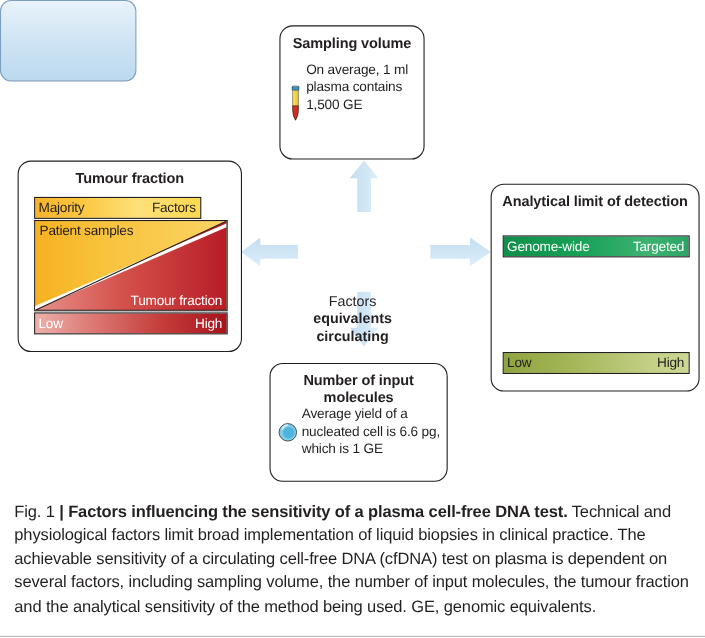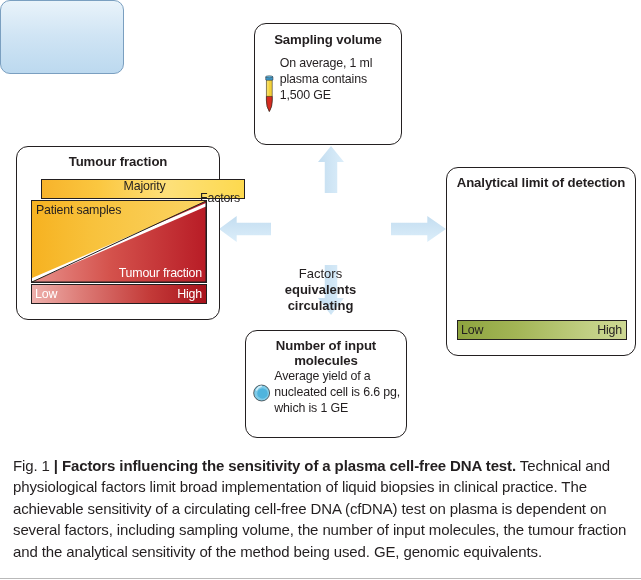--- a/index.html
+++ b/index.html
@@ -36,21 +36,21 @@
     font-weight: bold;
     font-size: 13.2px;
     color: #231f20;
     line-height: 1.12;
     letter-spacing: -0.1px;
   }
 
   
   #card-sampling {
     left: 254px; top: 23px;
-    width: 148px; height: 122px;
+    width: 132px; height: 122px;
   }
   #card-sampling .card-title { margin-top: 9px; }
   #sampling-body {
     position: absolute;
     left: 9px; top: 31px;
     right: 6px; bottom: 4px;
     display: flex;
     align-items: flex-start;
   }
   .body-text {
@@ -145,25 +145,24 @@
   }
   .bar .bar-left, .bar .bar-right {
     font-size: 12.4px;
     letter-spacing: -0.2px;
     line-height: 1;
   }
   .bar .bar-left { margin-left: 3px; }
   .bar .bar-right { margin-left: auto; margin-right: 4px; }
 
   #tumour-bar-top {
-    left: 24px; top: 32px;
-    width: 204px; height: 20px;
+    left: 14px; top: 32px;
+    width: 152px; height: 20px;
     background: linear-gradient(to right, #f7b32b 0%, #fbc740 28%, #fde07a 62%, #fdd94e 100%);
     color: #231f20;
-    flex-direction: column;
   }
 
   #tumour-tri {
     position: absolute;
     left: 14px; top: 53px;
     width: 176px; height: 83px;
     border: 1.2px solid #231f20;
     box-sizing: border-box;
     overflow: hidden;
     background: linear-gradient(to right, #f6b221 0%, #f8c23c 35%, #fbd464 100%);
@@ -334,20 +333,24 @@
 
     <div class="bar" id="tumour-bar-bot">
       <span class="bar-left">Low</span>
       <span class="bar-right">High</span>
     </div>
   </div>
 
   <div class="card" id="card-analytical">
     <div class="card-title">Analytical limit of detection</div>
 
+    <div class="bar" id="green-bar-top">
+      <span class="bar-left">Genome-wide</span>
+      <span class="bar-right">Targeted</span>
+    </div>
 
 
     <div class="bar" id="green-bar-bot">
       <span class="bar-left">Low</span>
       <span class="bar-right">High</span>
     </div>
   </div>
 
   <div class="card" id="card-molecules">
     <div class="card-title">Number of input molecules</div>

